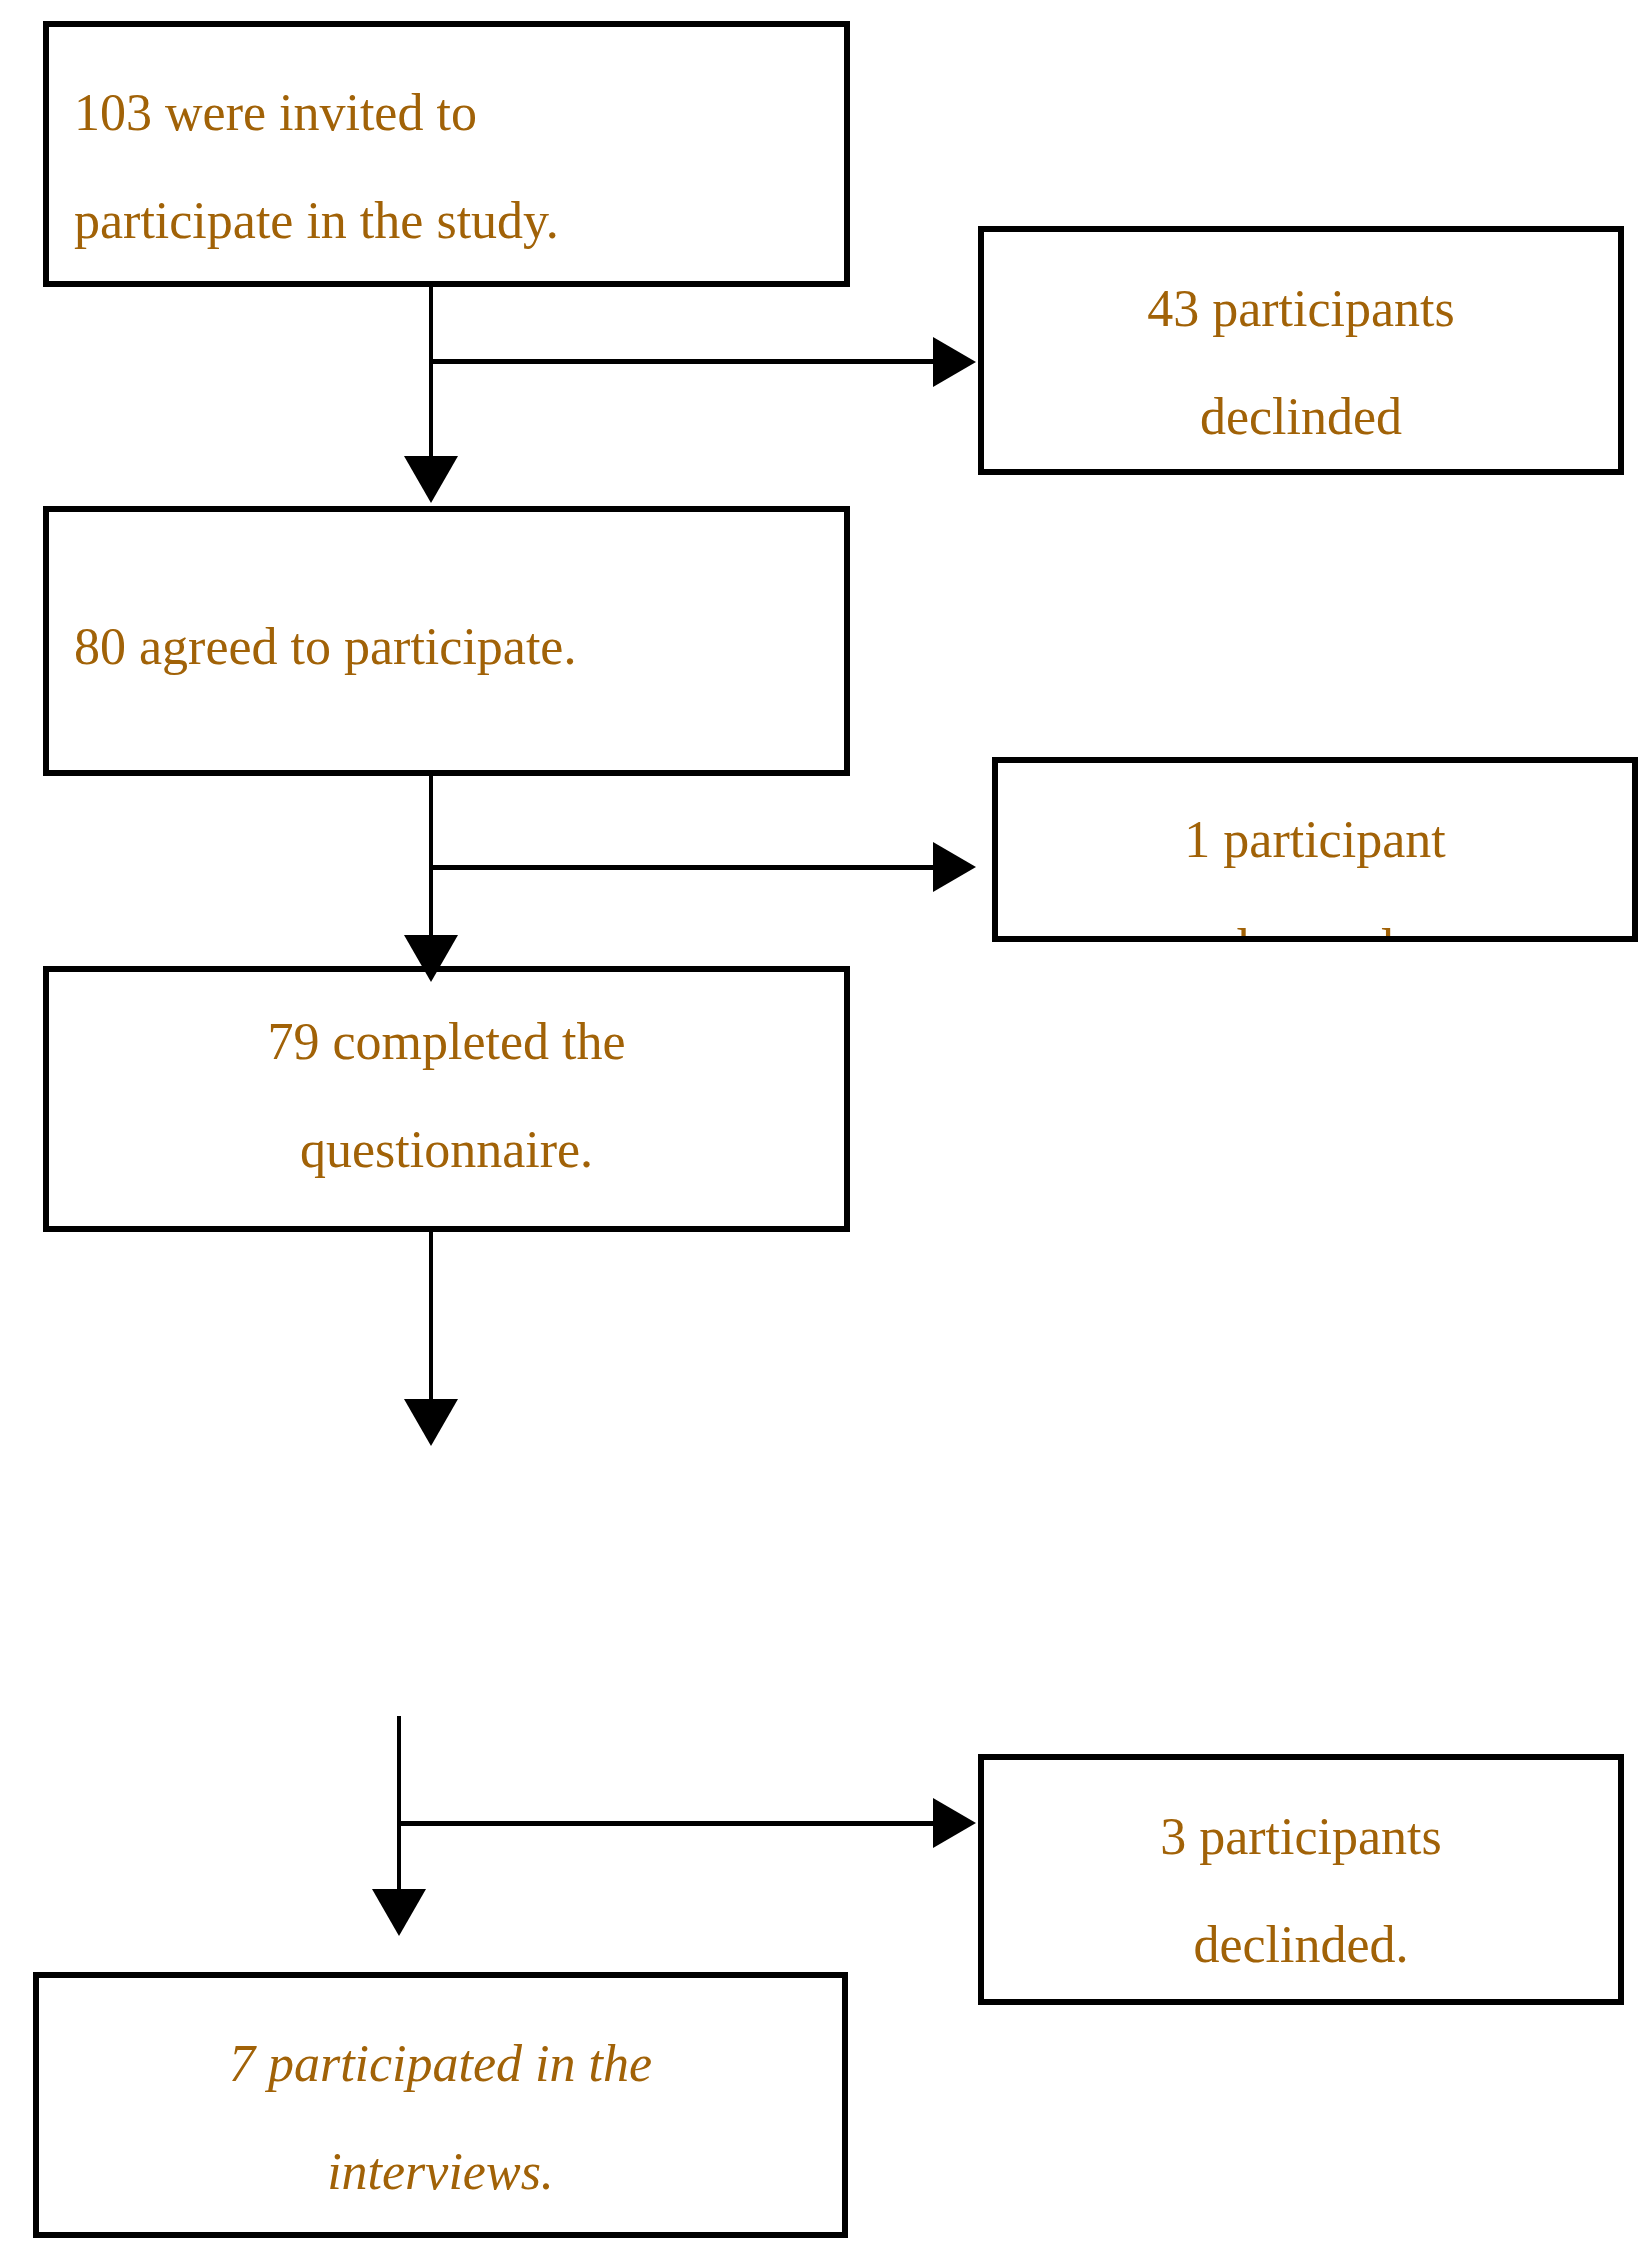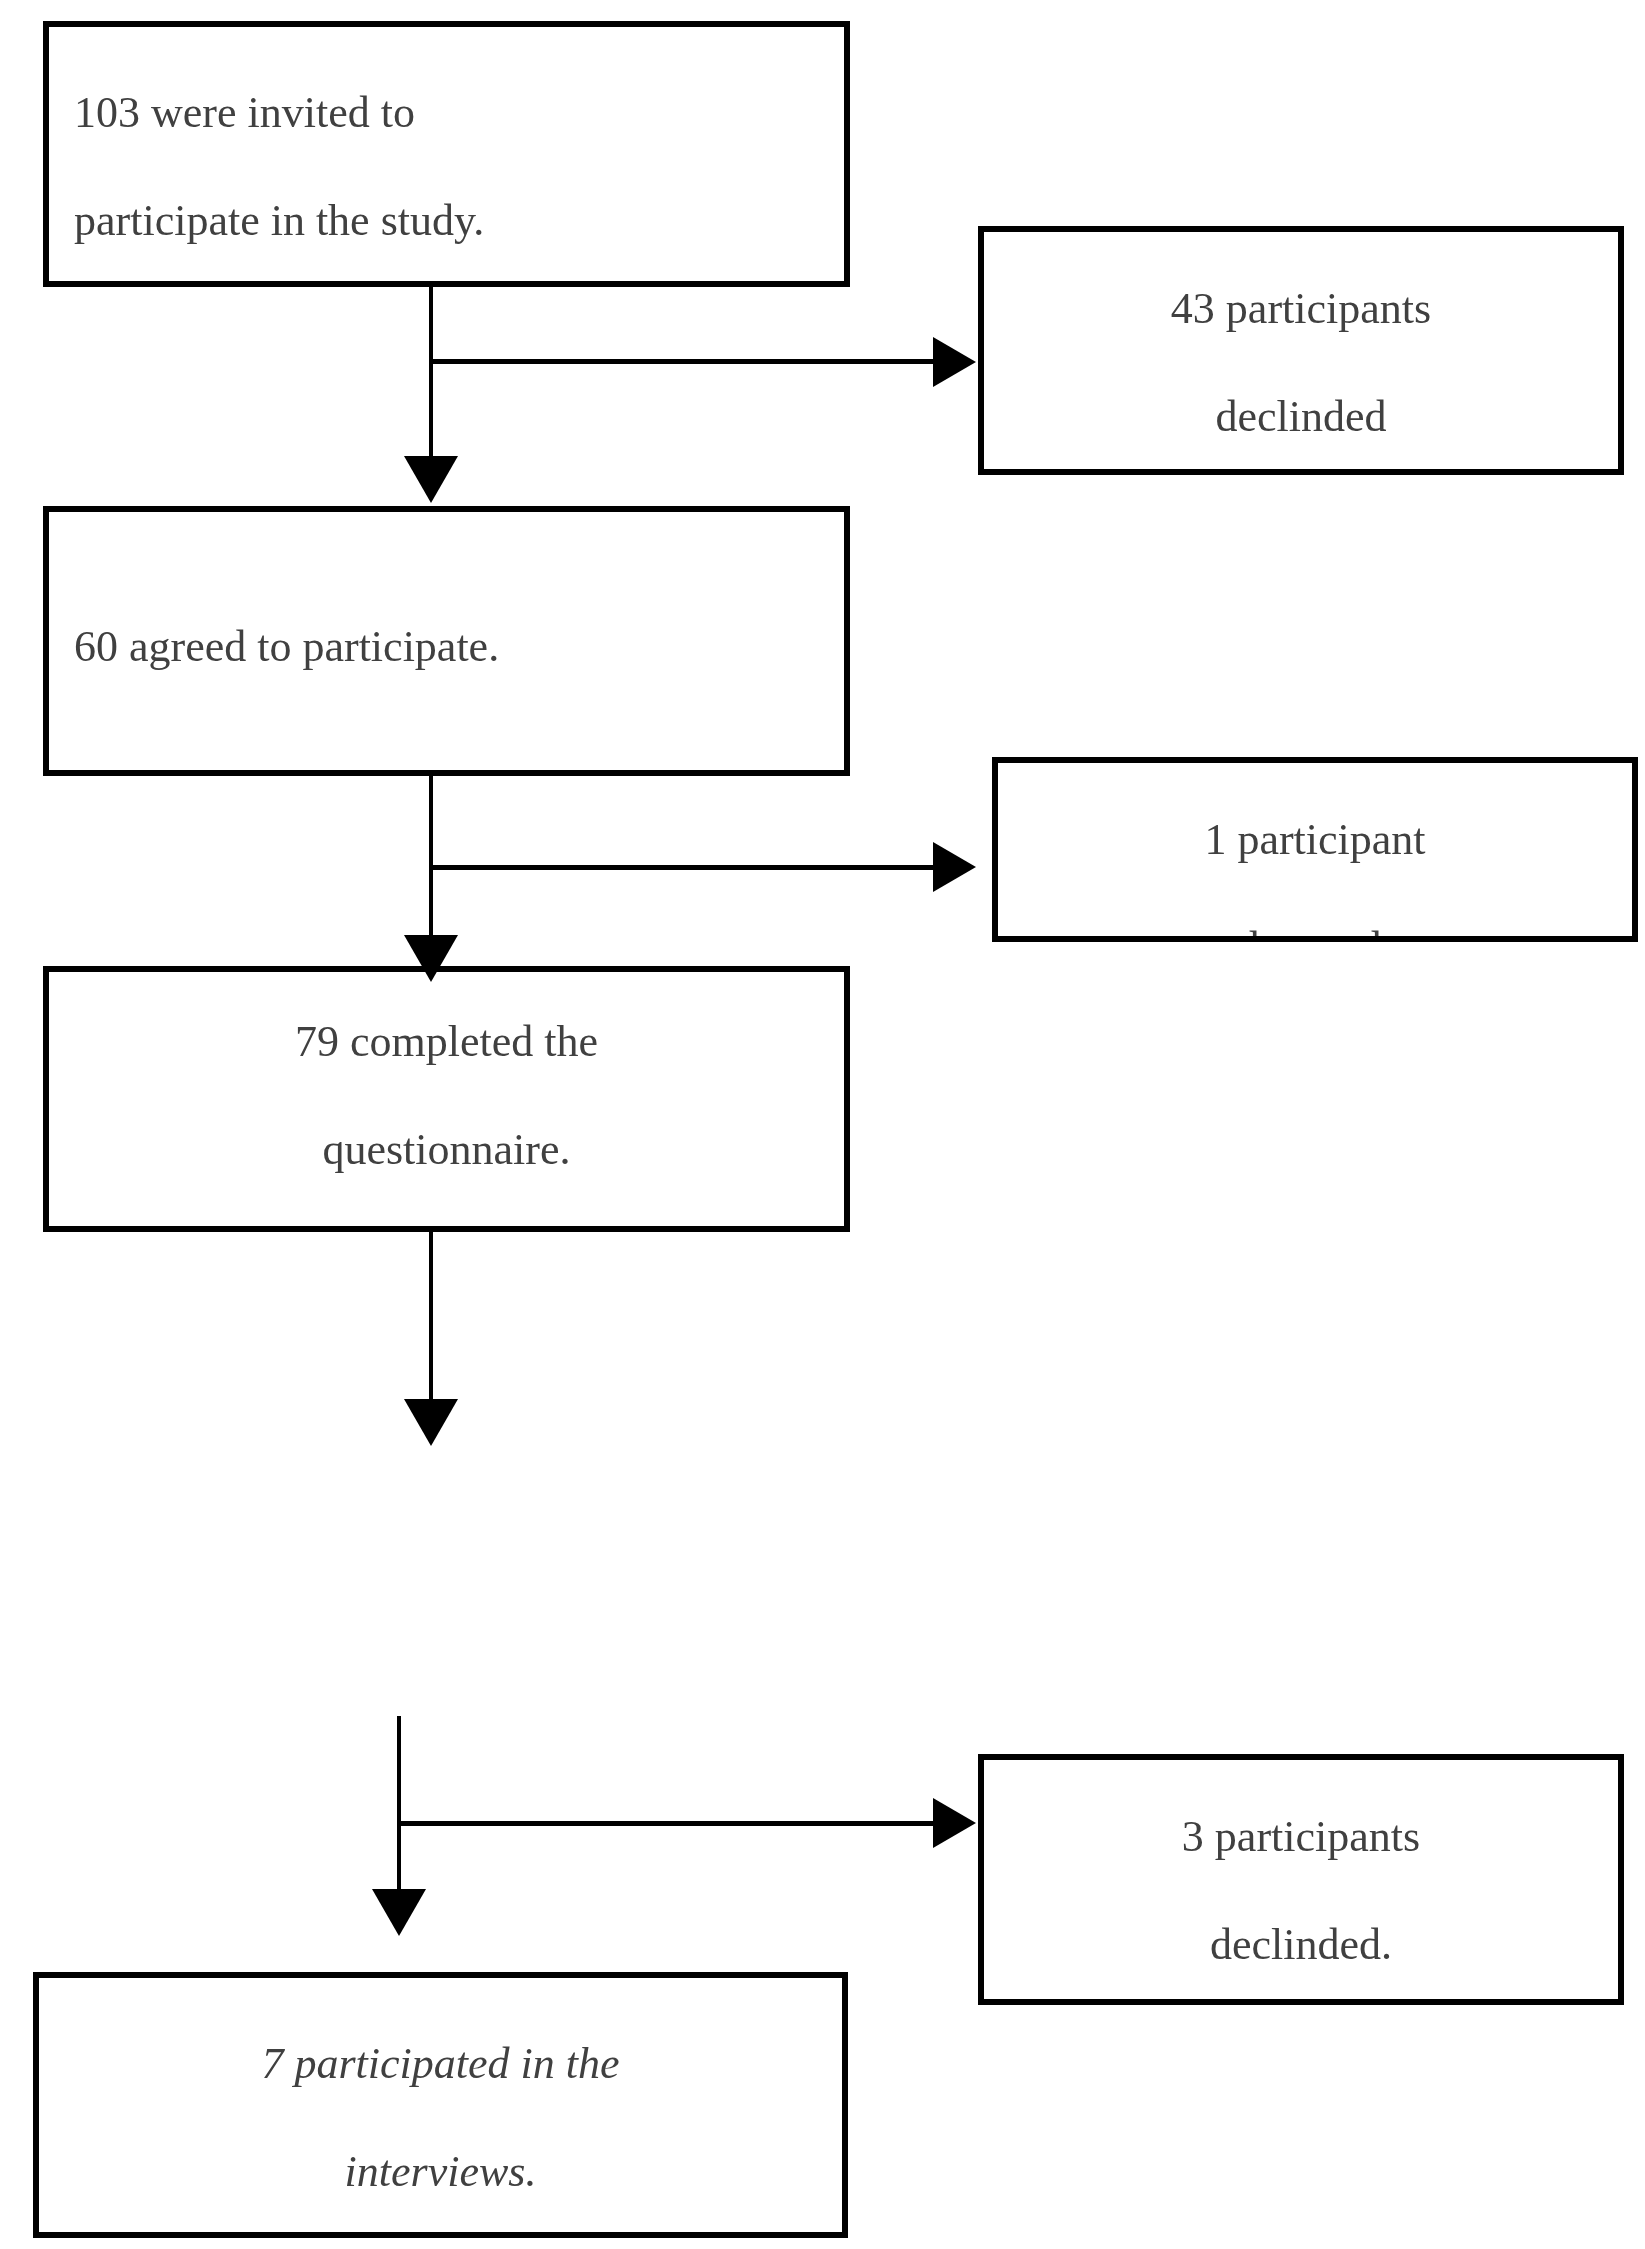--- a/index.html
+++ b/index.html
@@ -20,22 +20,22 @@
     position: absolute;
     box-sizing: border-box;
     background: #ffffff;
     border: 6.7px solid #000000;
     overflow: hidden;
   }
   .node-text {
     position: absolute;
     left: 0;
     right: 0;
-    color: #404040;
-    font-size: 44px;
+    color: #a16207;
+    font-size: 52px;
     line-height: 108px;
     letter-spacing: 0px;
     white-space: pre-line;
     font-family: "Liberation Serif", "DejaVu Serif", serif;
   }
   .ta-center { text-align: center; }
   .ta-left   { text-align: left; }
 
   
   .vline {
@@ -74,21 +74,21 @@
     <div class="node-text ta-center" style="top:32px; padding-left:25px; padding-right:25px; text-align:left;">103 were invited to
 participate in the study.</div>
   </div>
 
   <div class="node" style="left:978px; top:226px; width:646px; height:249px;">
     <div class="node-text ta-center" style="top:23px;">43 participants
 declinded</div>
   </div>
 
   <div class="node" style="left:43px; top:506px; width:807px; height:270px;">
-    <div class="node-text ta-center" style="top:81px; padding-left:25px; padding-right:25px; text-align:left;">60 agreed to participate.</div>
+    <div class="node-text ta-center" style="top:81px; padding-left:25px; padding-right:25px; text-align:left;">80 agreed to participate.</div>
   </div>
 
   <div class="node" style="left:978px; top:757px; width:646px; height:185px;margin-left:14px;">
     <div class="node-text ta-center" style="top:23px;">1 participant
 dropped.</div>
   </div>
 
   <div class="node" style="left:43px; top:966px; width:807px; height:266px;">
     <div class="node-text ta-center" style="top:16px;">79 completed the
 questionnaire.</div>

